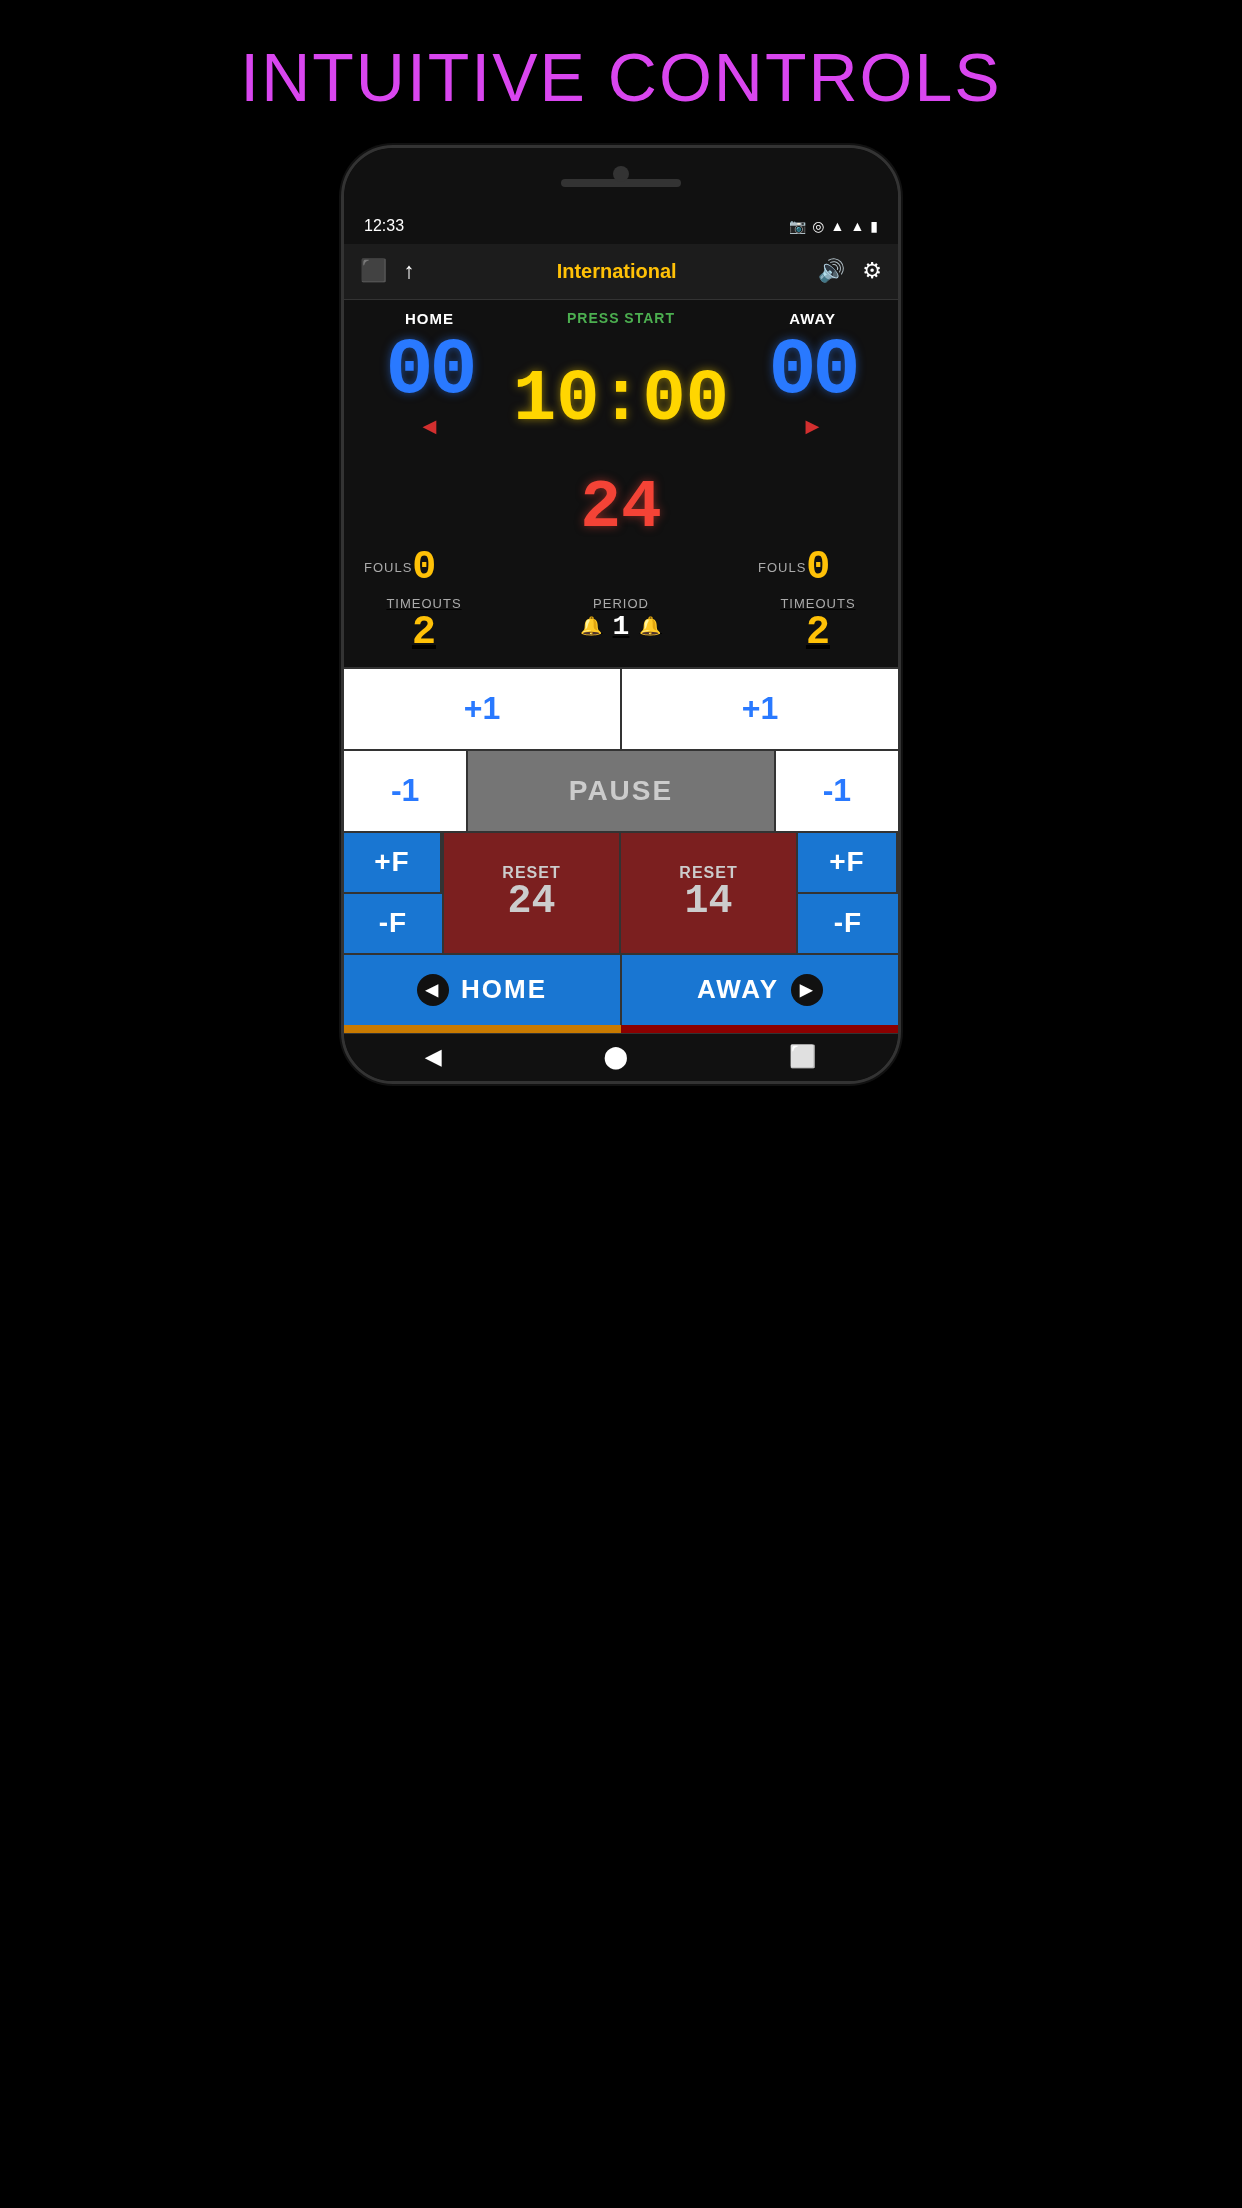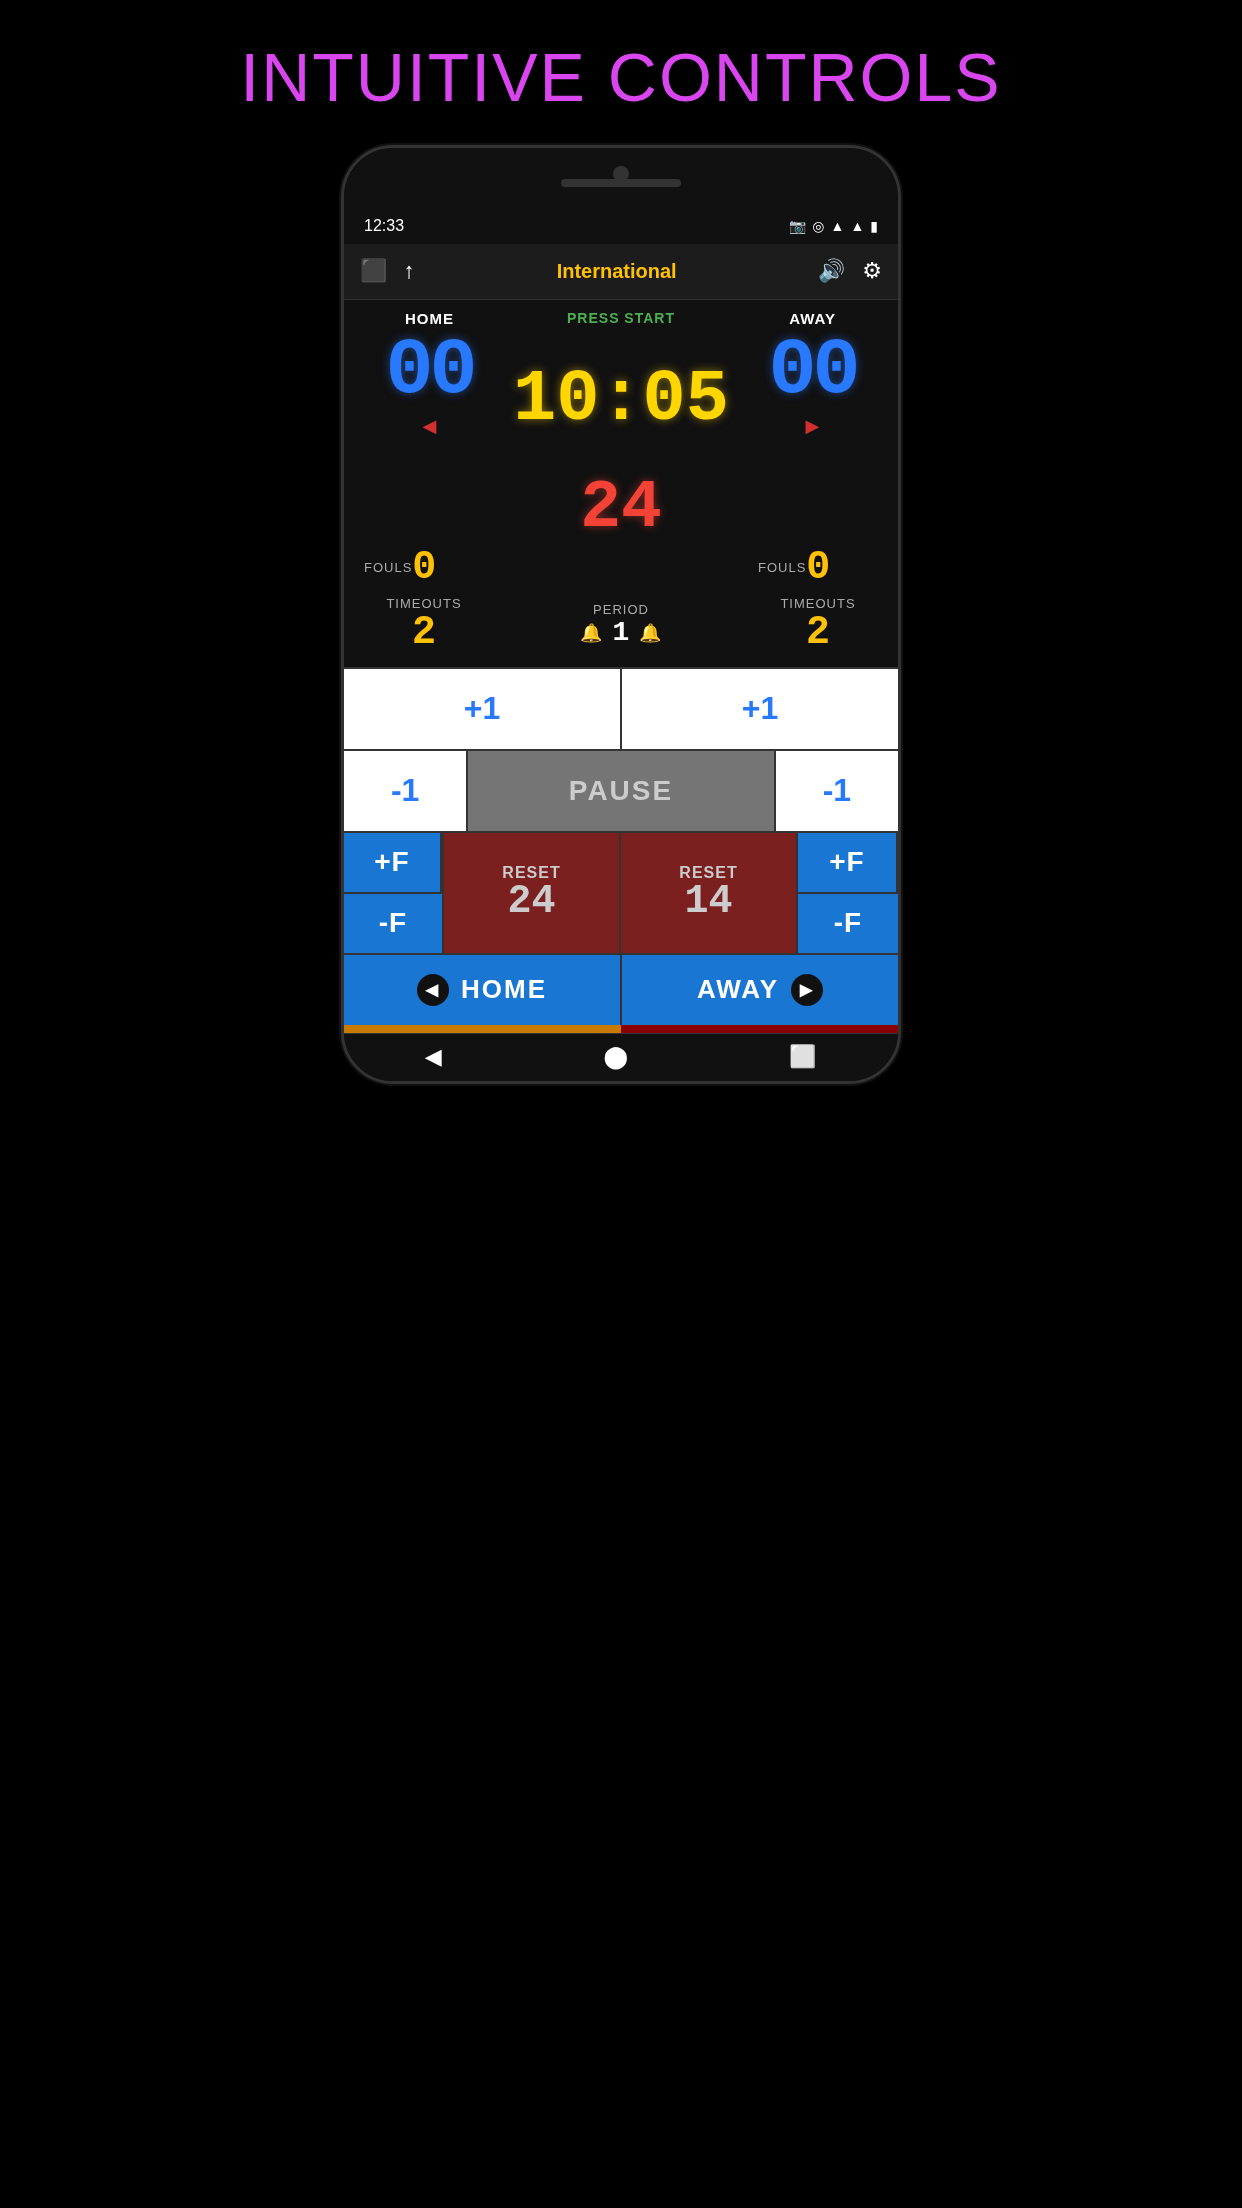--- a/index.html
+++ b/index.html
@@ -246,21 +246,21 @@
       font-size: 40px;
       font-family: 'Courier New', monospace;
       font-weight: bold;
       line-height: 1.1;
     }
 
     .timeouts-row {
       display: flex;
       justify-content: space-between;
       padding: 2px 10px;
-      align-items: center;
+      text-decoration: underline;
     }
 
     .timeouts-section {
       display: flex;
       flex-direction: column;
       align-items: center;
       width: 120px;
     }
 
     .timeouts-label {
@@ -506,21 +506,21 @@
 
       <div class="score-row">
         <div class="team-section">
           <div class="team-label">HOME</div>
           <div class="score-display">00</div>
           <div class="score-arrow" style="color:#d32f2f;">◀</div>
         </div>
 
         <div class="center-section">
           <div class="press-start">PRESS START</div>
-          <div class="clock-display">10:05</div>
+          <div class="clock-display">10:00</div>
           <div class="shot-clock">24</div>
         </div>
 
         <div class="team-section">
           <div class="team-label">AWAY</div>
           <div class="score-display">00</div>
           <div class="score-arrow" style="color:#d32f2f;">▶</div>
         </div>
       </div>
 

